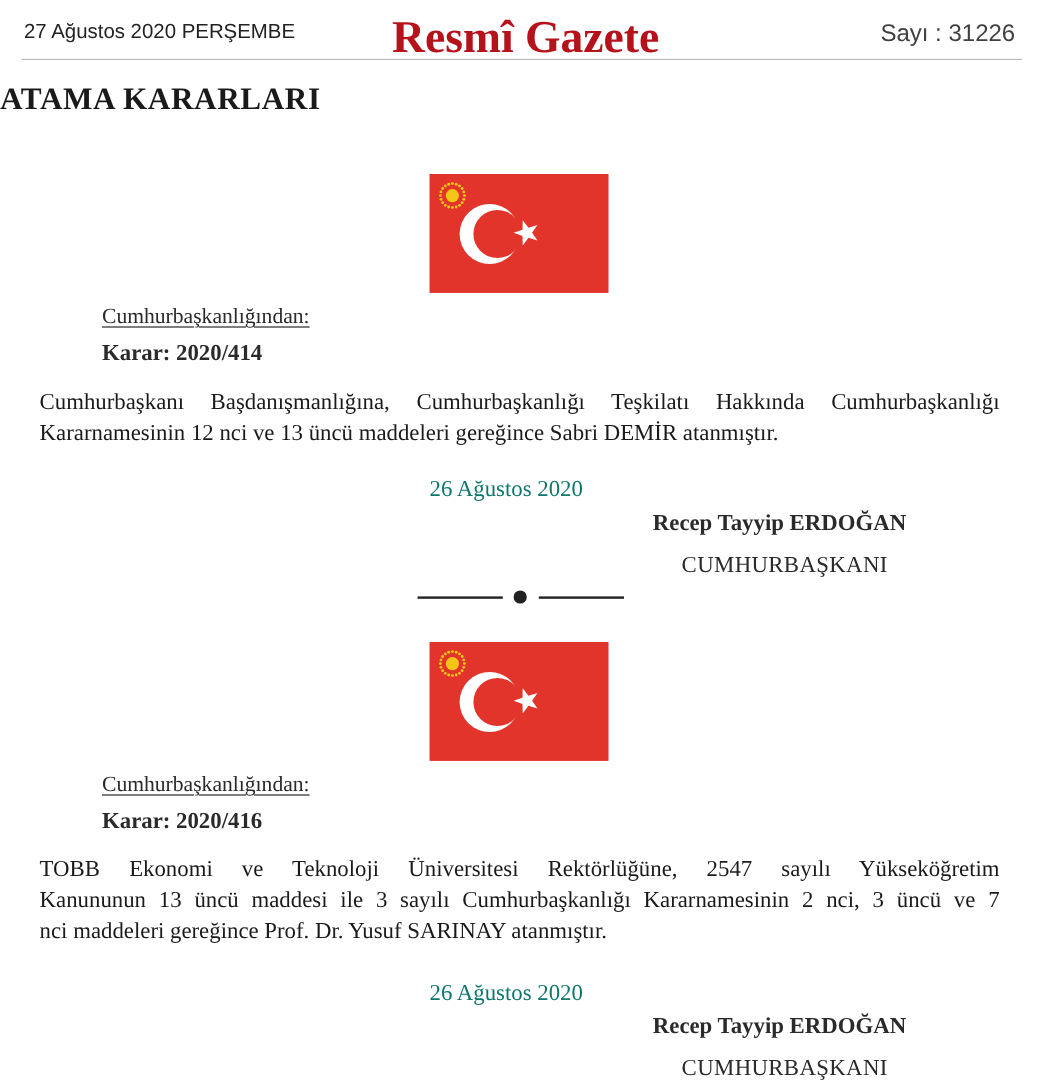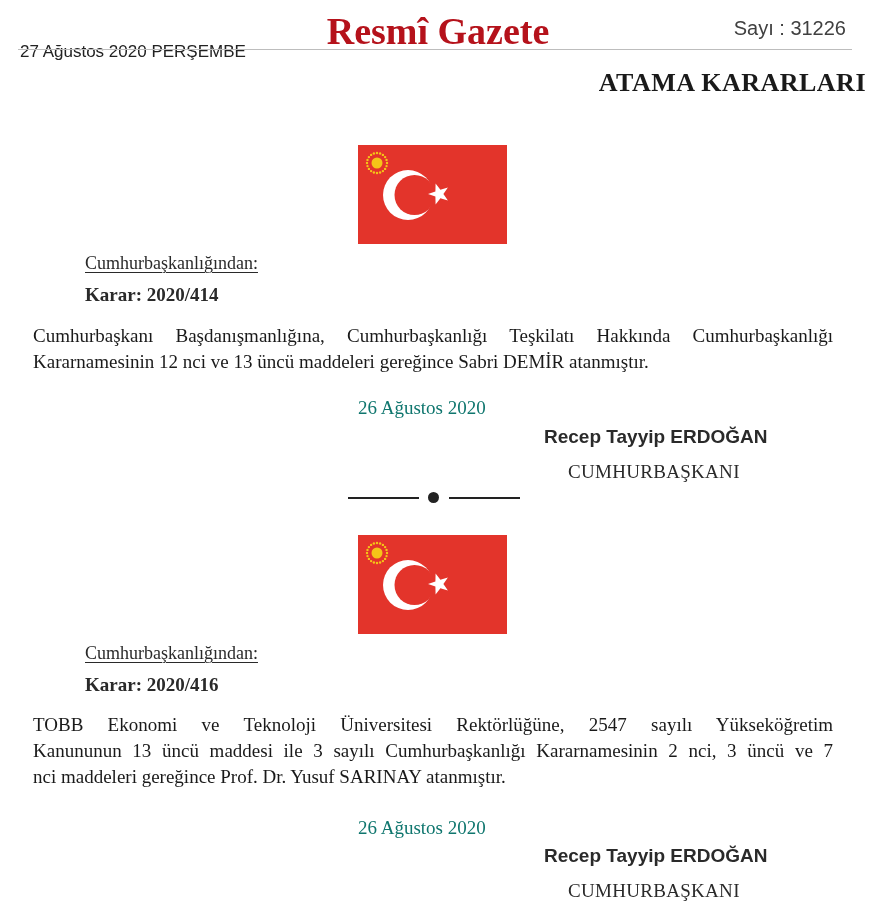--- a/index.html
+++ b/index.html
@@ -1,33 +1,33 @@
 <!DOCTYPE html>
 <html><head>
 <meta charset="utf-8">
 <style>
   html, body { margin: 0; padding: 0; background: #ffffff; }
   body { width: 880px; height: 910px; position: relative; overflow: hidden; color: #1a1a1a; }
   .header { position: absolute; left: 0; top: 0; width: 880px; height: 50px; }
-  .hdr-date { position: absolute; left: 20px; top: 17px; font-family: "Liberation Sans", sans-serif; font-size: 17px; color: #222; margin-top: 25px; }
+  .hdr-date { position: absolute; left: 20px; top: 17px; font-family: "Liberation Sans", sans-serif; font-size: 17px; color: #222; }
   .hdr-title { position: absolute; left: 0; width: 876px; top: 9px; text-align: center; font-family: "Liberation Serif", serif; font-size: 38px; font-weight: bold; color: #b5121b; }
   .hdr-issue { position: absolute; right: 34px; top: 17px; font-family: "Liberation Sans", sans-serif; font-size: 20px; color: #404040; }
   .hdr-rule { position: absolute; left: 18px; top: 49px; width: 834px; height: 1px; background: #bdbdbd; }
-  .page-title { position: absolute; left: 0; width: 866px; top: 68px; text-align: right; font-family: "Liberation Serif", serif; font-size: 26px; font-weight: bold; letter-spacing: 0.5px; color: #1a1a1a; }
+  .page-title { position: absolute; left: 0; width: 866px; top: 68px; text-align: left; font-family: "Liberation Serif", serif; font-size: 26px; font-weight: bold; letter-spacing: 0.5px; color: #1a1a1a; }
 
   .flag { position: absolute; left: 358px; width: 149px; height: 99px; background: #e3342b; }
   .flag svg { display: block; }
 
   .section-head { position: absolute; left: 85px; font-family: "Liberation Serif", serif; font-size: 18px; text-decoration: underline; text-decoration-thickness: 1px; text-underline-offset: 3px; color: #2a2a2a; }
   .karar { position: absolute; left: 85px; font-family: "Liberation Serif", serif; font-size: 19px; font-weight: bold; color: #2a2a2a; }
   .body-text { position: absolute; left: 33px; width: 800px; font-family: "Liberation Serif", serif; font-size: 19px; line-height: 26px; text-align: justify; text-align-last: left; color: #1a1a1a; }
   .body-text .line { display: block; text-align: justify; text-align-last: justify; }
   .body-text .line.last { text-align-last: left; }
   .date { position: absolute; left: 358px; font-family: "Liberation Serif", serif; font-size: 19px; color: #0f766e; }
-  .signer { position: absolute; left: 544px; font-family: Liberation Sans, sans-serif; font-size: 19px; font-weight: bold; color: #2a2a2a; }
+  .signer { position: absolute; left: 544px; font-family: Liberation Serif, serif; font-size: 19px; font-weight: bold; color: #2a2a2a; }
   .signer-title { position: absolute; left: 568px; font-family: "Liberation Serif", serif; font-size: 19px; color: #2a2a2a; letter-spacing: 0.3px; }
 
   .sep { position: absolute; left: 348px; top: 489px; width: 172px; height: 14px; }
   .sep .bar { position: absolute; top: 8px; height: 2px; width: 71px; background: #222; }
   .sep .bar.l { left: 0; }
   .sep .bar.r { right: 0; }
   .sep .dot { position: absolute; left: 80px; top: 3px; width: 11px; height: 11px; border-radius: 50%; background: #222; }
 </style>
 </head>
 <body>

